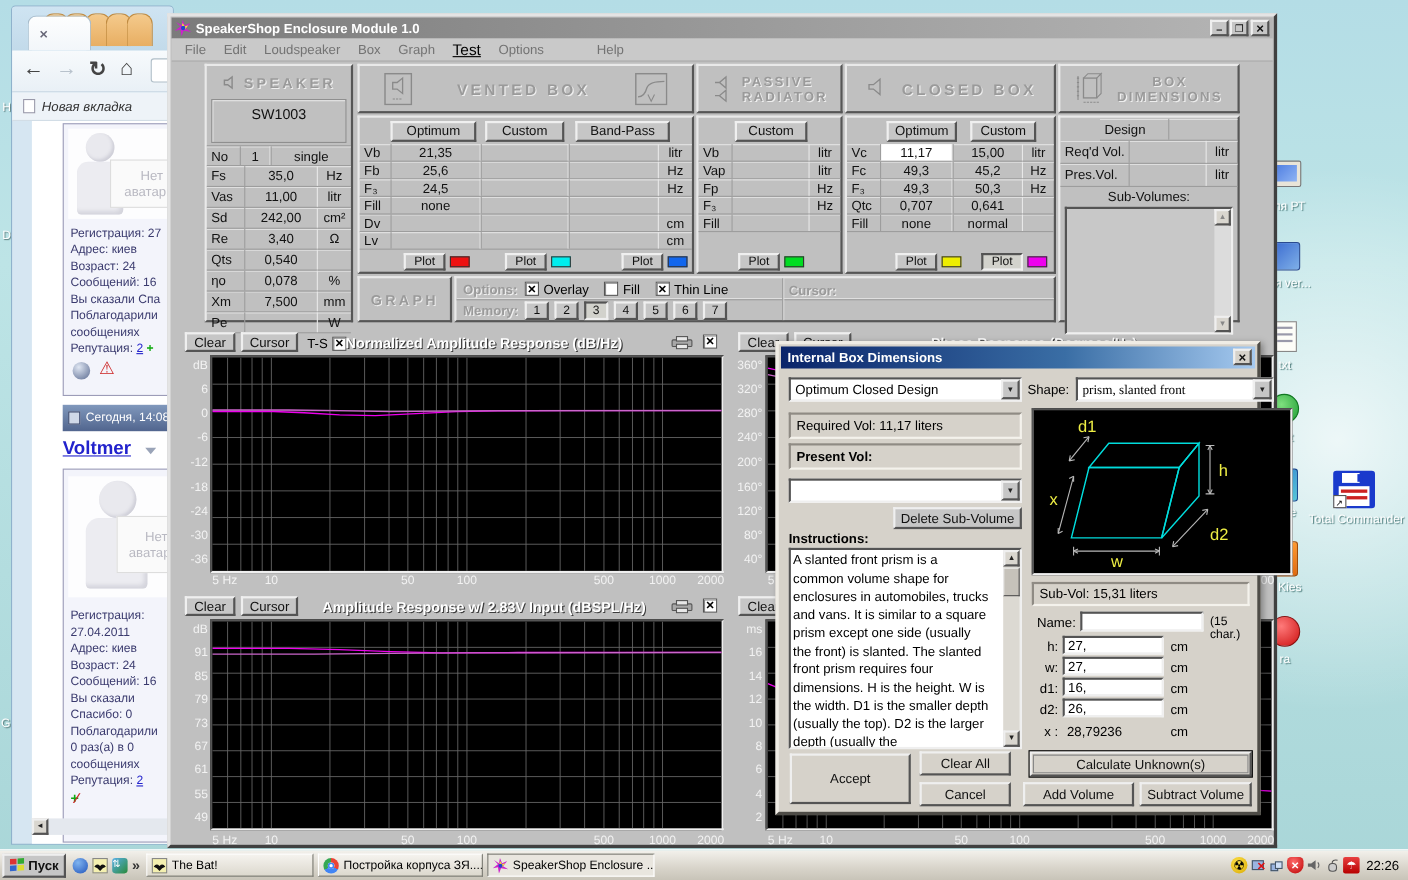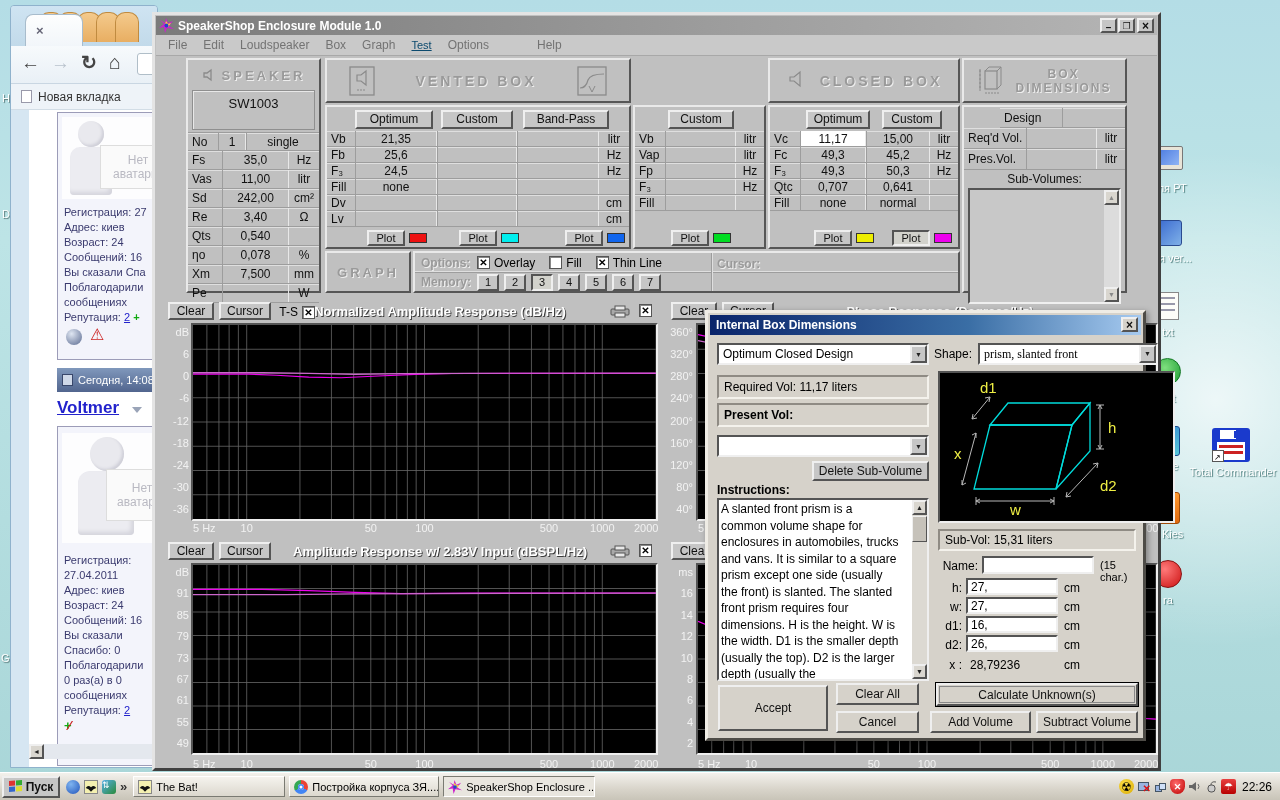--- a/index.html
+++ b/index.html
@@ -120,21 +120,21 @@
   </div>
 
   <div class="abs" style="left:0;top:40px;width:148px;height:38px;background:linear-gradient(180deg,#f7fafc,#e9f0f6);border-bottom:1px solid #c9d6e2;">
     <span class="abs" style="left:10px;top:6px;font-size:19px;color:#444;font-weight:bold;">←</span>
     <span class="abs" style="left:40px;top:6px;font-size:19px;color:#b8c2cc;font-weight:bold;">→</span>
     <span class="abs" style="left:70px;top:5px;font-size:19px;color:#444;font-weight:bold;">↻</span>
     <span class="abs" style="left:98px;top:5px;font-size:20px;color:#444;">⌂</span>
     <span class="abs" style="left:126px;top:7px;width:30px;height:22px;background:#fff;border:1px solid #b0bec8;border-radius:3px;"></span>
   </div>
 
-  <div class="abs" style="left:0;top:78px;width:148px;height:26px;background:#eef3f8;border-bottom:1px solid #d2dde6;display:flex;align-items:center;">
+  <div class="abs" style="left:0;top:78px;width:148px;height:26px;background:#eef3f8;border-bottom:1px solid #d2dde6;display:flex;align-items:center;font-style:italic;">
     <span style="width:11px;height:13px;background:#fff;border:1px solid #99a;margin:0 6px 0 10px;display:inline-block;"></span>
     <span style="font-size:12px;color:#333;">Новая вкладка</span>
   </div>
 
   <div class="abs" style="left:18px;top:104px;width:130px;height:659px;background:#ffffff;overflow:hidden;">
 
     <div class="fpanel" style="left:28px;top:2px;width:130px;height:248px;">
       <div class="abs" style="left:4px;top:4px;width:118px;height:82px;background:#fdfdfe;">
         <div class="abs" style="left:16px;top:4px;width:26px;height:26px;background:#e9e9ee;border-radius:50%;box-shadow:inset -2px -2px 3px #cfcfd8;"></div>
         <div class="abs" style="left:8px;top:30px;width:42px;height:48px;background:#ececf1;border-radius:10px 10px 4px 4px;box-shadow:inset -3px -3px 4px #d4d4dc;"></div>
@@ -211,21 +211,21 @@
     <span class="btn" style="position:absolute;right:22px;top:2px;width:17px;height:15px;font-size:9px;">❐</span>
     <span class="btn" style="position:absolute;right:3px;top:2px;width:17px;height:15px;font-size:12px;font-weight:bold;">×</span>
   </div>
 
   <div class="abs" style="left:1px;top:20px;width:1001px;height:21px;background:#c9c9c9;display:flex;align-items:center;gap:16px;padding-left:12px;border-bottom:1px solid #a8a8a8;">
     <span style="font-size:12px;color:#737373;">File</span>
     <span style="font-size:12px;color:#737373;">Edit</span>
     <span style="font-size:12px;color:#737373;">Loudspeaker</span>
     <span style="font-size:12px;color:#737373;">Box</span>
     <span style="font-size:12px;color:#737373;">Graph</span>
-    <span style="font-size:11px;color:#0c4a6e;text-decoration:underline;">Test</span>
+    <span style="font-size:14px;color:#000000;text-decoration:underline;">Test</span>
     <span style="font-size:12px;color:#737373;">Options</span>
     <span style="font-size:12px;color:#737373;padding-left:32px;">Help</span>
   </div>
 
   <div class="pnl" style="left:31px;top:43px;width:135px;height:235px;">
     <div style="height:30px;display:flex;align-items:center;justify-content:center;gap:6px;">
       <svg width="14" height="14" viewBox="0 0 14 14">
           <path d="M2,5 h3 l4,-3 v10 l-4,-3 h-3 z" fill="none" stroke="#8a8a8a" stroke-width="1.3"></path>
         </svg>
       <span class="etch">SPEAKER</span>
@@ -352,20 +352,29 @@
       <span class="swatch" style="background:#ee1111;"></span>
       <span style="width:32px;"></span>
       <span class="btn" style="width:38px;height:16px;font-size:11px;">Plot</span>
       <span class="swatch" style="background:#00eeee;"></span>
       <span style="width:46px;"></span>
       <span class="btn" style="width:38px;height:16px;font-size:11px;">Plot</span>
       <span class="swatch" style="background:#1166ee;"></span>
     </div>
   </div>
 
+  <div class="pnl" style="left:478px;top:43px;width:133px;height:45px;display:flex;align-items:center;justify-content:center;gap:8px;">
+    <svg width="20" height="28" viewBox="0 0 20 28">
+        <path d="M4,8 h4 l6,-5 v10 l-6,-5 h-4 z M4,20 h4 l6,-5 v10 l-6,-5 h-4 z" fill="none" stroke="#8a8a8a" stroke-width="1.2"></path>
+      </svg>
+    <span class="etch" style="font-size:12px;letter-spacing:2px;line-height:14px;text-align:left;">
+      <div>PASSIVE</div>
+      <div>RADIATOR</div>
+    </span>
+  </div>
   <div class="pnl" style="left:478px;top:90px;width:133px;height:144px;">
     <div style="height:24px;display:flex;align-items:center;">
       <span style="width:33px;"></span>
       <span class="btn" style="width:66px;height:19px;">Custom</span>
     </div>
     <div class="trow" style="height:16px;">
         <span class="pc" style="width:30px;">Vb</span>
         <span class="vc" style="flex:1;"></span>
         <span class="uc" style="width:28px;">litr</span>
       </div>

